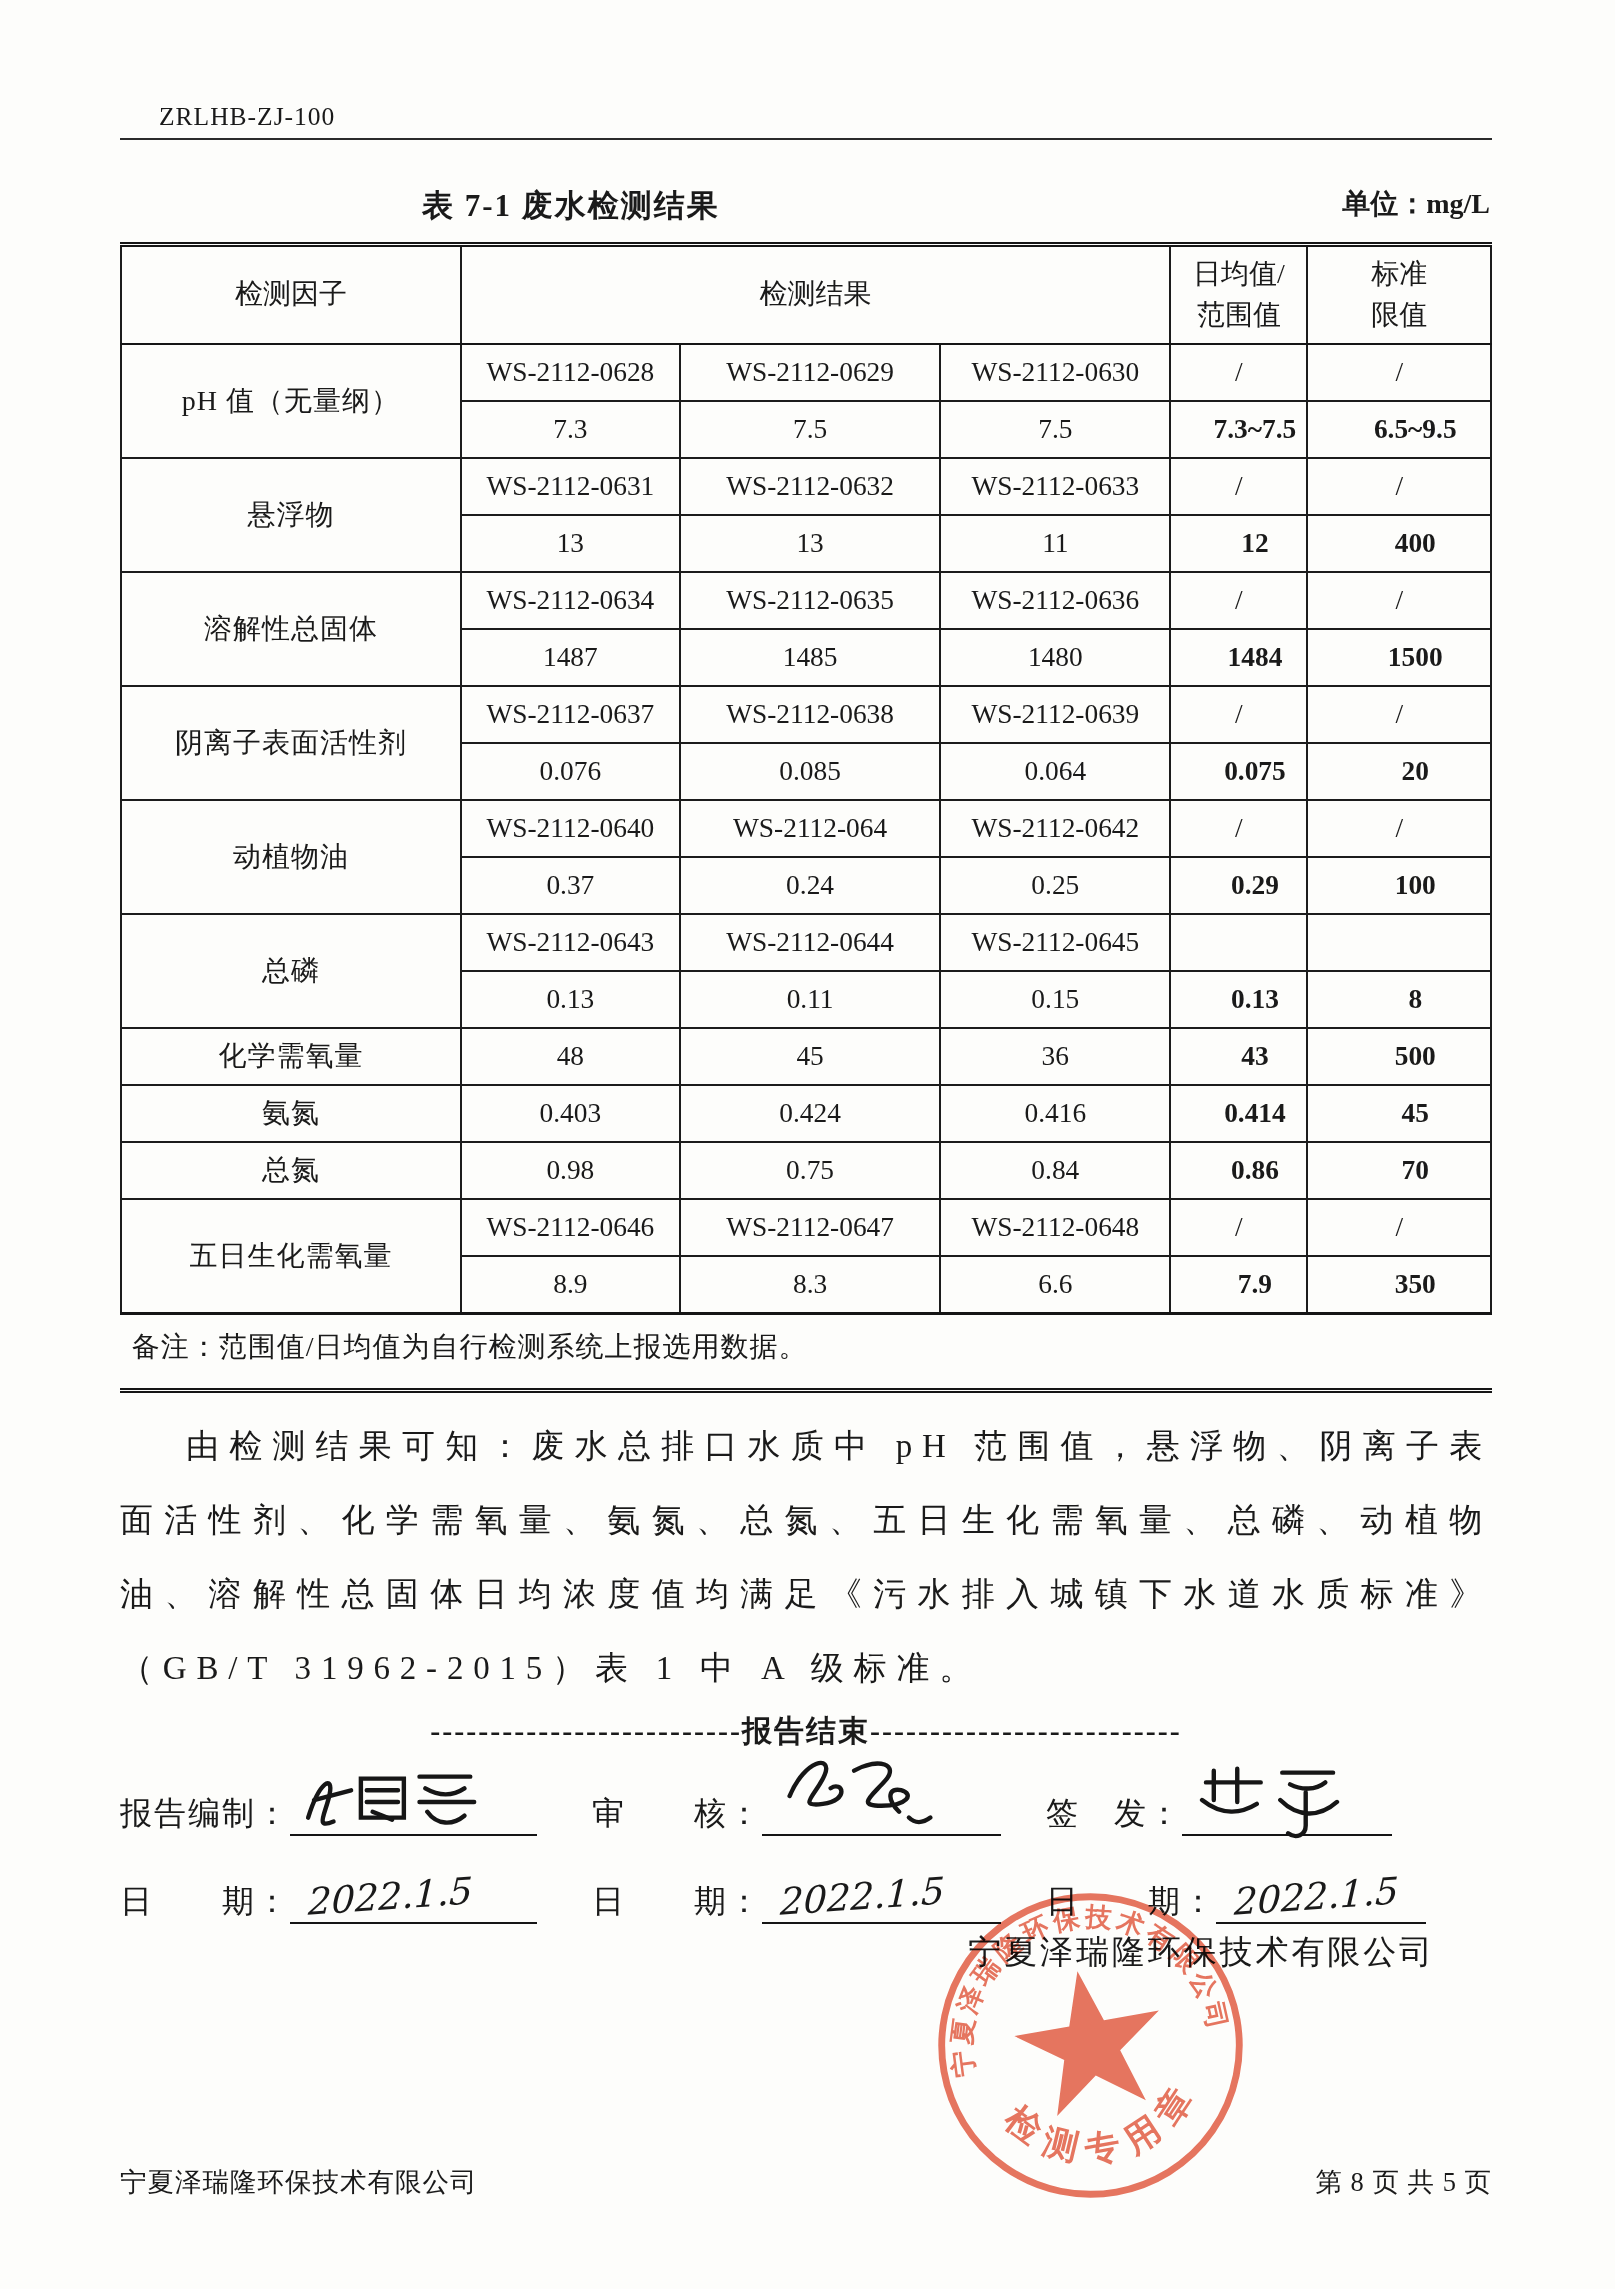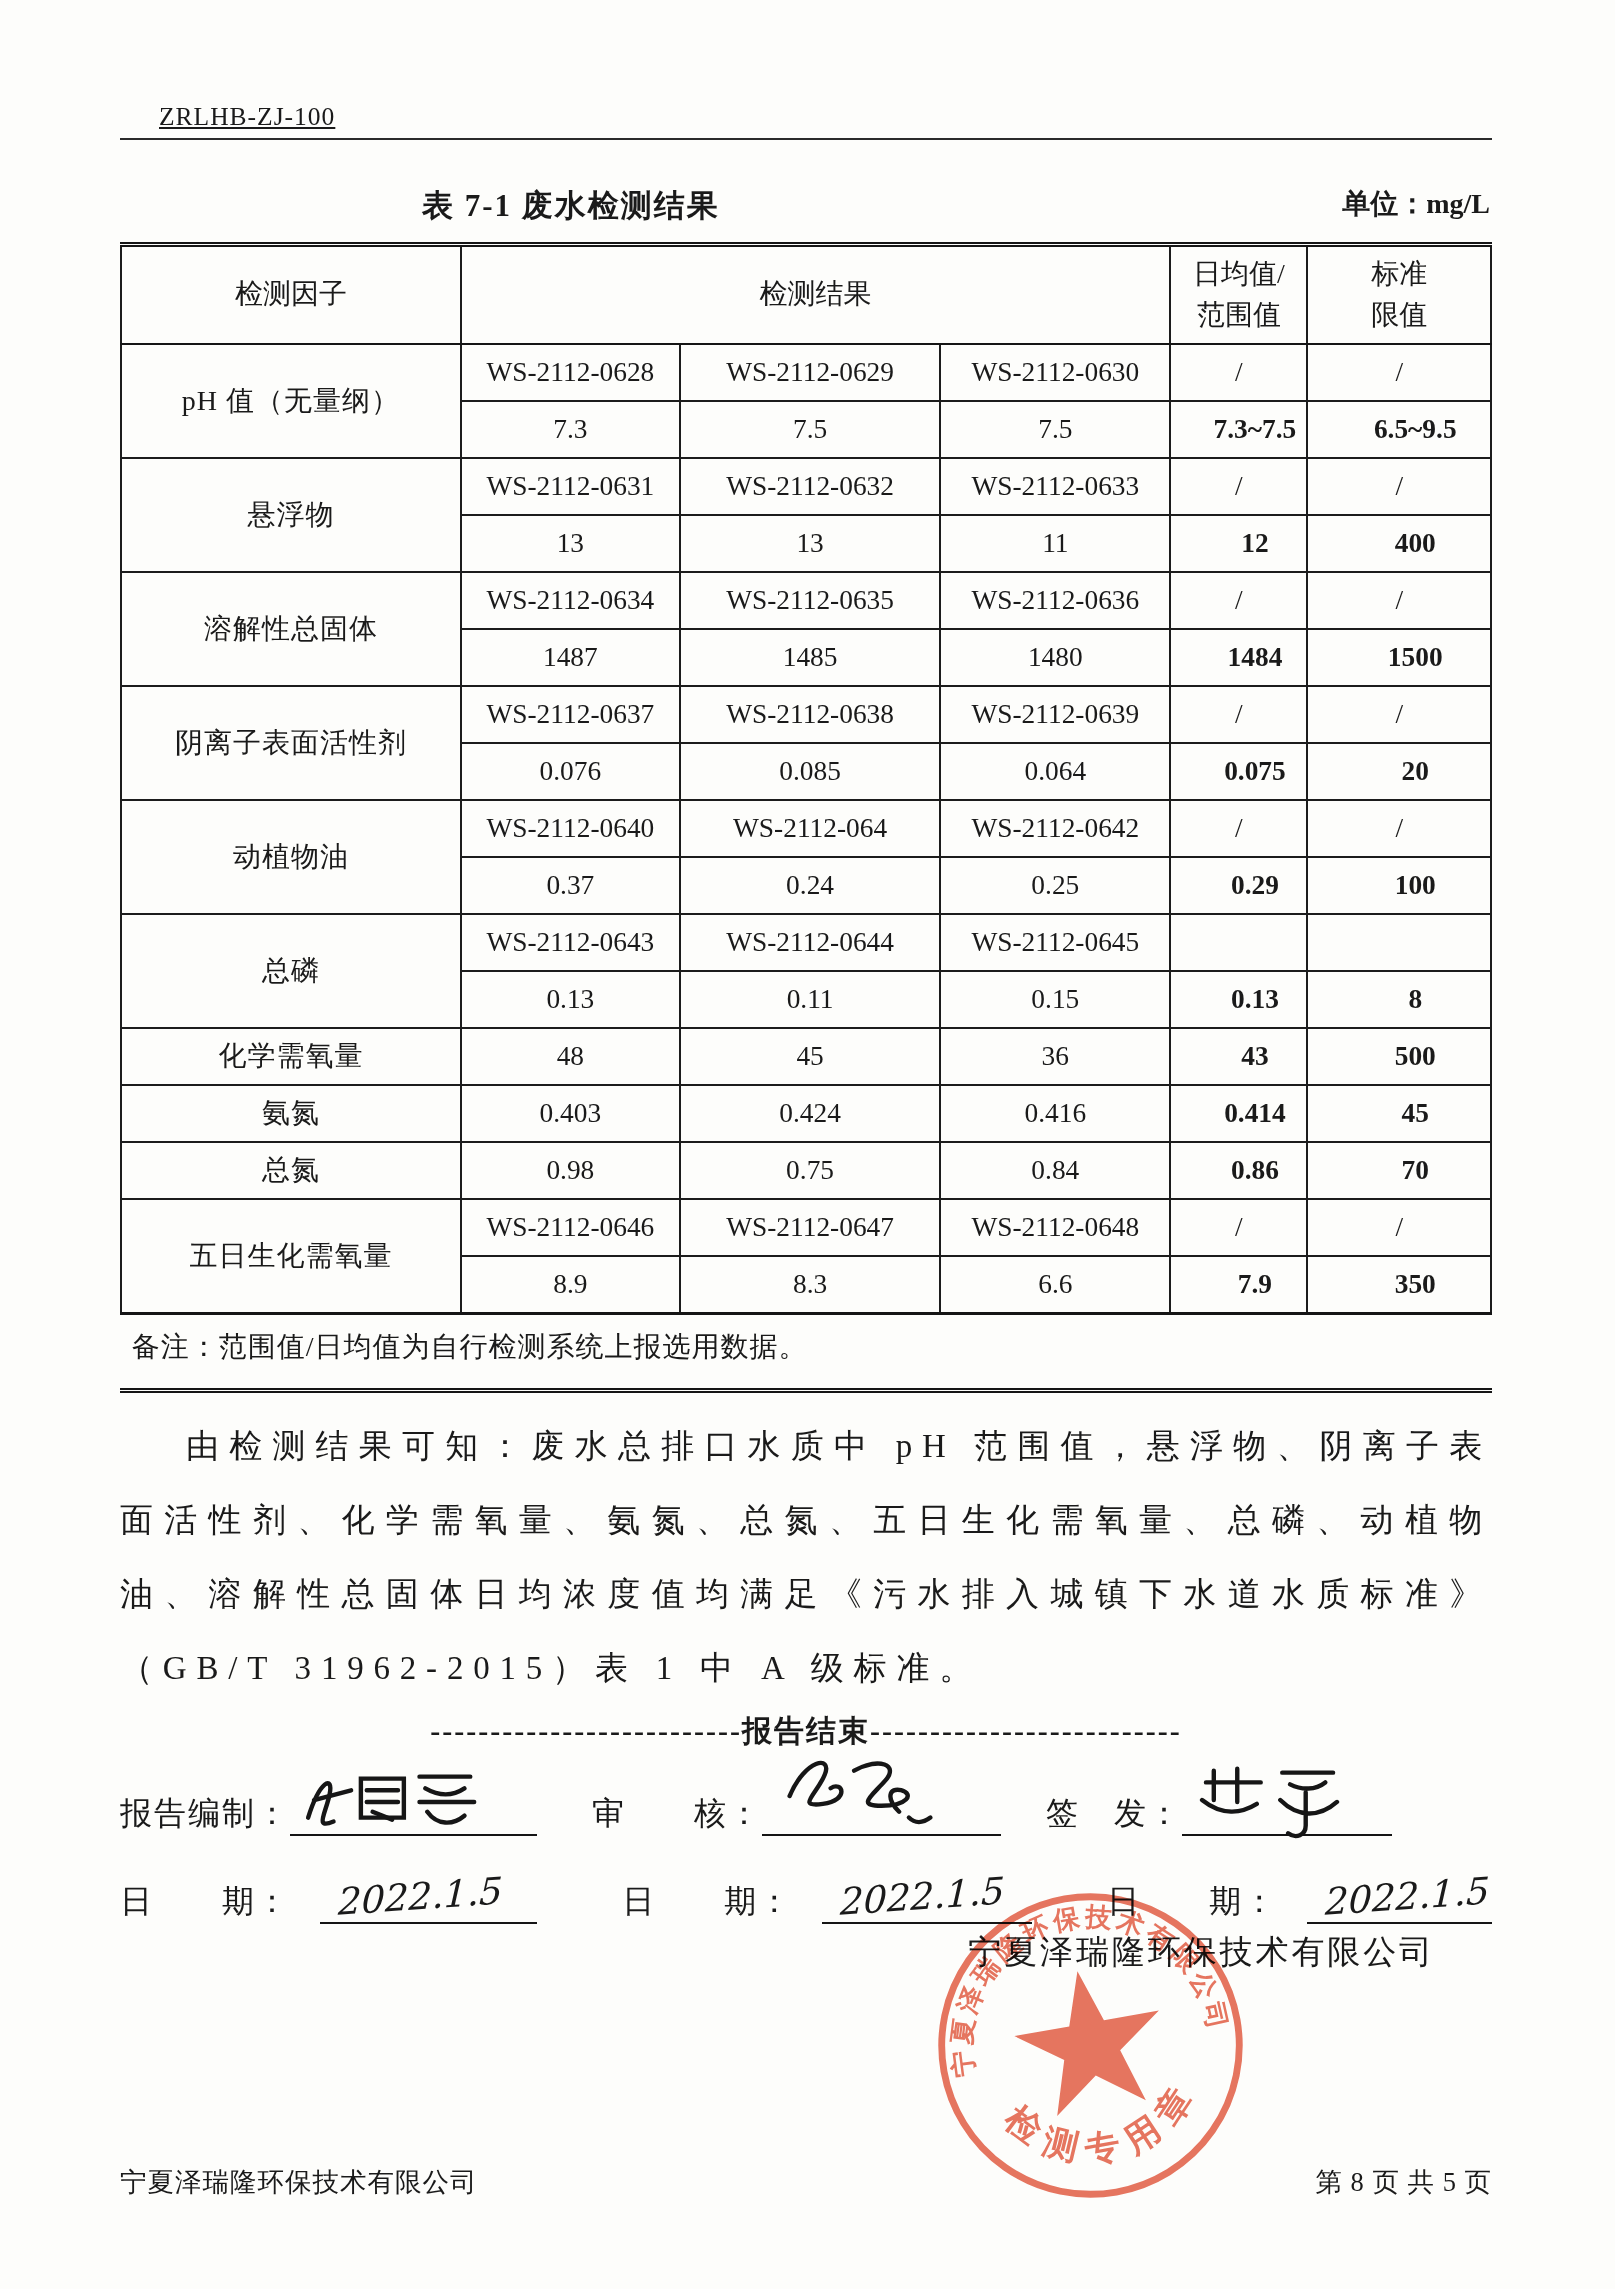--- a/index.html
+++ b/index.html
@@ -11,21 +11,20 @@
     color:#1a1a1a;
     overflow:hidden;
   }
   .content{padding:102px 123px 0 120px;}
 
   
   .doc-header{
     display:flex;
     border-bottom:2.9px solid #2b2b2b;
     padding:0 0 5.9px 39px;
-    text-decoration:underline;
   }
   .doc-code{font-size:25.5px;letter-spacing:1px;}
   .doc-title{font-size:25.5px;margin-left:145px;letter-spacing:1px;}
 
   
   .caption-row{position:relative;height:53px;margin-top:45px;}
   .table-caption{position:absolute;left:302px;font-size:31px;font-weight:bold;letter-spacing:2px;}
   .table-unit{position:absolute;right:2px;font-size:28px;font-weight:bold;}
 
   
@@ -67,21 +66,21 @@
   }
 
   
   .report-end{
     margin-top:5.9px;text-align:center;
     font-size:30px;font-weight:bold;letter-spacing:2px;
   }
 
   
   .sign-row,.date-row{display:flex;align-items:flex-end;margin-top:37px;}
-  .date-row{margin-top:41px;gap:30px;}
+  .date-row{margin-top:41px;}
   .sign-label{font-size:32px;letter-spacing:2px;white-space:nowrap;}
   .sign-line{
     display:inline-block;position:relative;
     border-bottom:2.9px solid #151515;
     height:45px;vertical-align:bottom;
   }
   .sig-svg{position:absolute;left:9.8px;bottom:-11.8px;overflow:visible;}
   .hand-date{
     display:inline-block;
     font-size:37px;font-style:italic;

